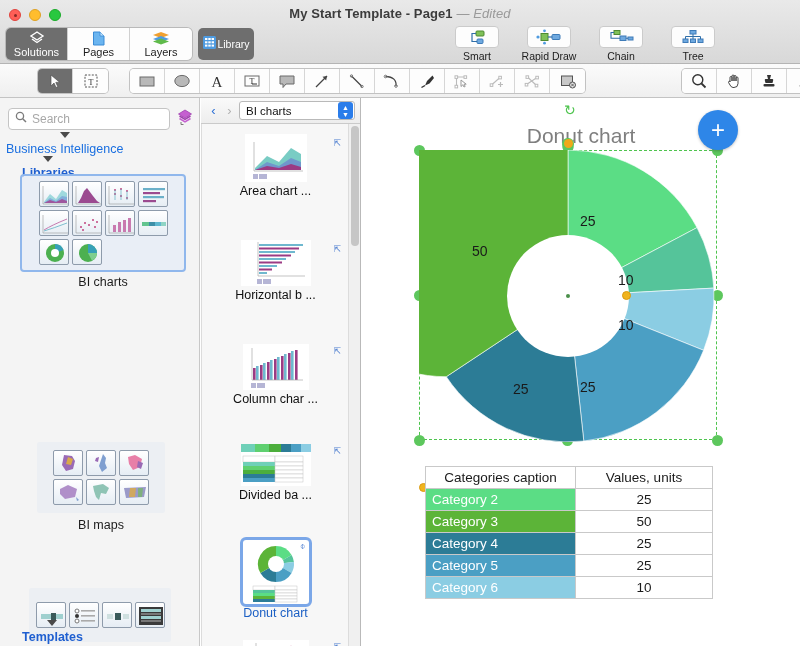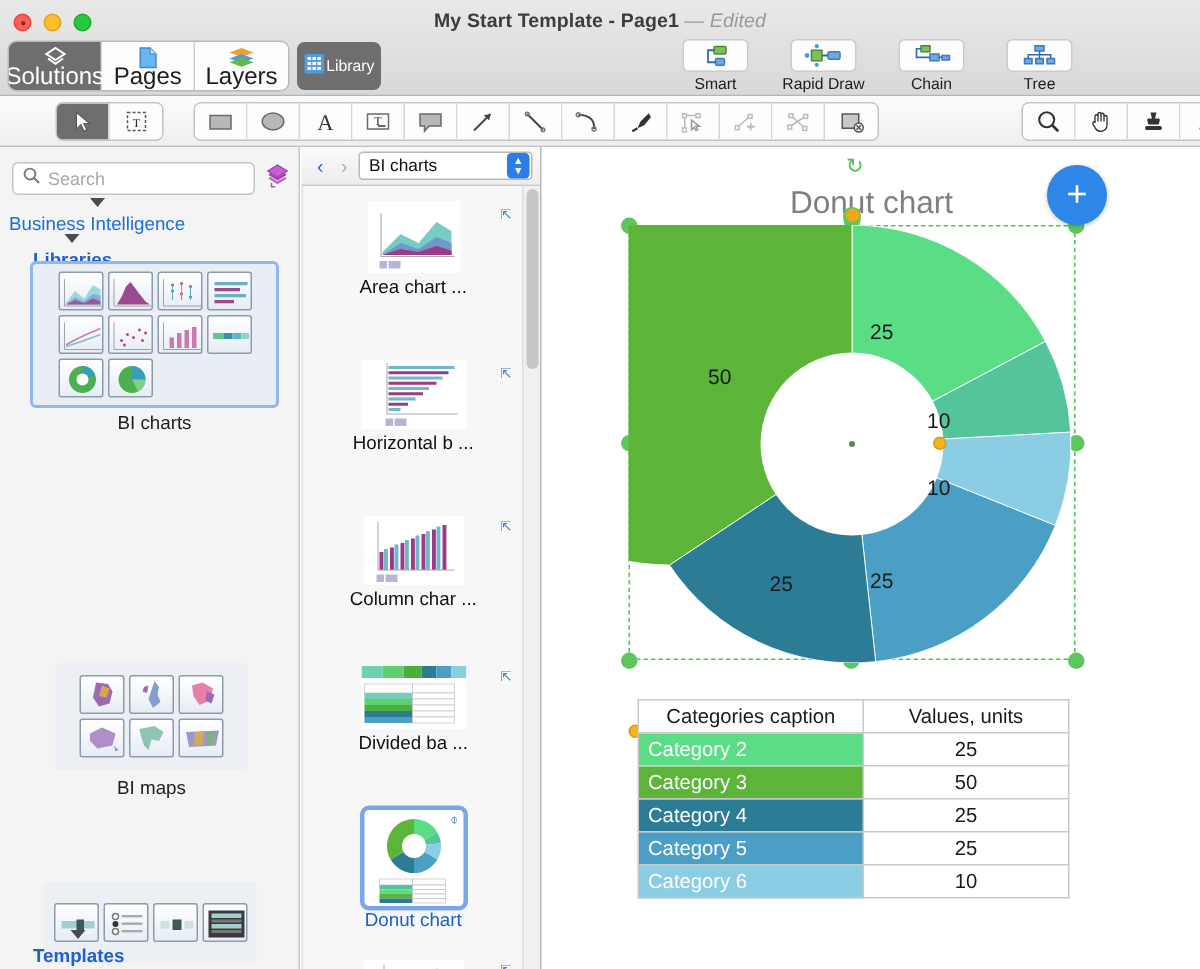--- a/index.html
+++ b/index.html
@@ -36,21 +36,21 @@
 
   .seg { position: absolute; top: 28px; left: 6px; display: flex;
          border-radius: 5px; overflow: hidden; box-shadow: 0 0 0 1px #b9b9b9; }
   .segb { width: 62px; height: 32px; background: #fdfdfd; display: flex;
           flex-direction: column; align-items: center; justify-content: center;
           border-right: 1px solid #d0d0d0; }
   .segb:last-child { border-right: none; }
   .segb.on { background: #6e6e6e; }
   .segb.on .sl { color: #fff; }
   .segb .si { height: 15px; display:flex; align-items:center; }
-  .segb .sl { font-size: 16px; color: #1d1d1d; line-height: 12px; }
+  .segb .sl { font-size: 11px; color: #1d1d1d; line-height: 12px; }
 
   .libbtn { position: absolute; top: 28px; left: 198px; width: 56px; height: 32px;
             background: #6e6e6e; border-radius: 5px; display: flex; flex-direction: row;
             align-items: center; justify-content: center; }
   .libbtn .sl { font-size: 10.5px; color: #fff; }
 
   .rgroup { position: absolute; top: 26px; left: 450px; display: flex; gap: 18px; }
   .rbtn { width: 54px; display: flex; flex-direction: column; align-items: center; }
   .rbtn .ibox { width: 44px; height: 22px; background: #fdfdfd; border: 1px solid #cbcbcb;
                 border-radius: 4px; display: flex; align-items: center; justify-content: center; }

